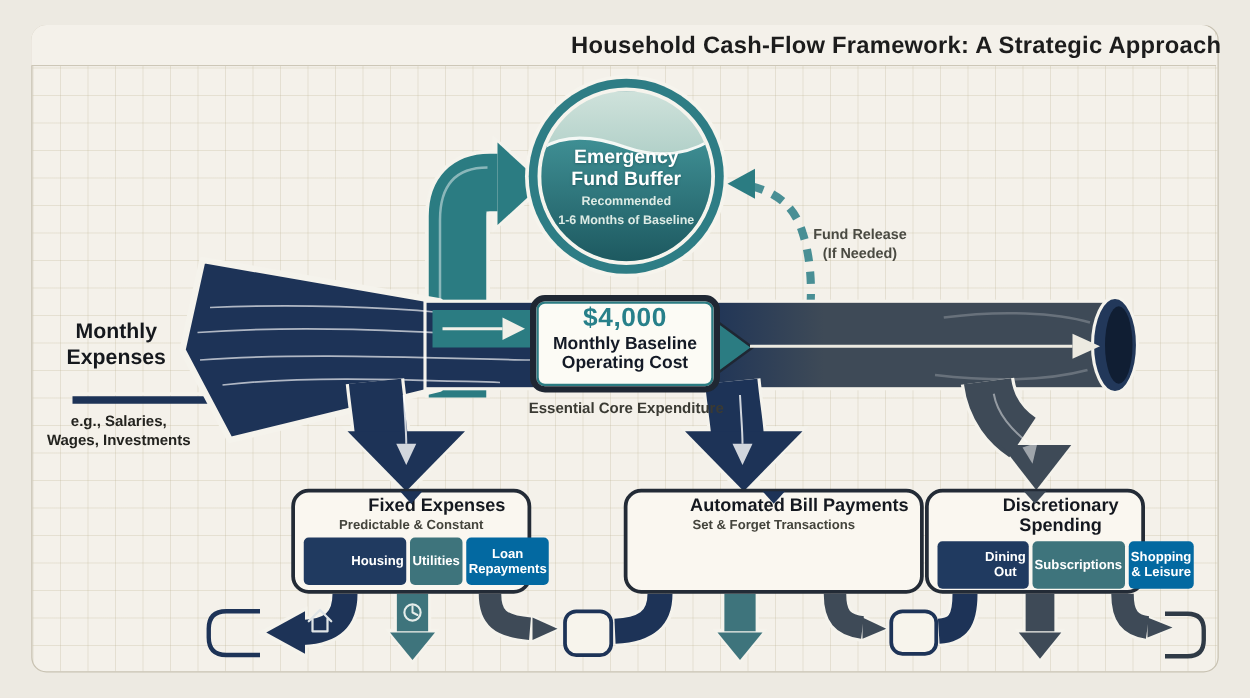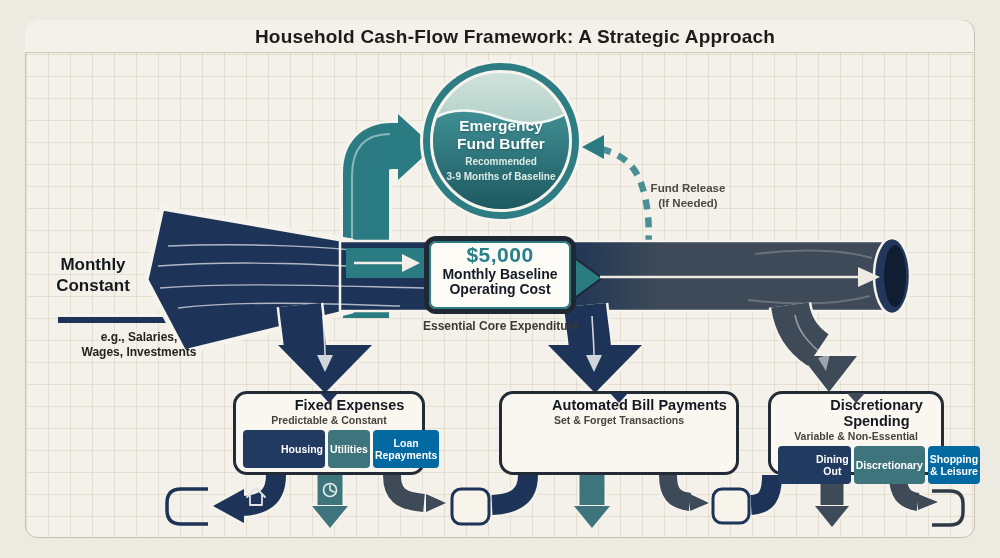--- a/index.html
+++ b/index.html
@@ -6,27 +6,27 @@
   .canvas{position:relative;width:1000px;height:558px;background:#edeae2;overflow:hidden;}
   .panel{position:absolute;left:25px;top:20px;width:948px;height:516px;
     border:1.5px solid #c8c2b2;border-radius:12px;
     background-color:#f4f1ea;
     background-image:
       linear-gradient(to right, rgba(193,183,152,.30) 1px, transparent 1px),
       linear-gradient(to bottom, rgba(193,183,152,.30) 1px, transparent 1px);
     background-size:22px 22px;background-position:0 33px;}
   .titlebar{position:absolute;left:25px;top:20px;width:948px;height:32px;
     background:#f4f1ea;border-bottom:1.5px solid #cdc7b7;border-radius:12px 12px 0 0;}
-  .title{position:absolute;left:16px;top:0;width:100%;height:32px;line-height:33px;
-    text-align:center;font-size:19px;font-weight:bold;color:#1c1c1c;letter-spacing:.2px;}
+  .title{position:absolute;left:4px;top:0;width:100%;height:32px;line-height:33px;
+    text-align:right;font-size:19px;font-weight:bold;color:#1c1c1c;letter-spacing:.2px;}
   svg.flow{position:absolute;left:0;top:0;z-index:2;}
   .lbl{position:absolute;z-index:3;text-align:center;}
   .pre{white-space:pre-line;}
   .rev-title{left:40px;top:254px;width:106px;font-size:17px;font-weight:800;color:#15181d;line-height:1.25;}
-  .rev-sub{left:28px;top:330px;width:134px;font-size:12px;font-weight:600;color:#23231f;line-height:1.25;padding-left:44px;}
+  .rev-sub{left:28px;top:330px;width:134px;font-size:12px;font-weight:600;color:#23231f;line-height:1.25;}
   .essential{left:420px;top:319px;width:162px;font-size:12px;font-weight:600;color:#3a3a33;}
   .release{left:628px;top:181px;width:120px;font-size:11.5px;font-weight:600;color:#4a4a42;line-height:1.3;}
   
   .ef{position:absolute;left:423px;top:63px;width:156px;height:156px;border-radius:50%;
       background:#2e7d85;box-shadow:0 0 0 3px #f6f4ed;z-index:3;}
   .ef-water{position:absolute;inset:7px;border-radius:50%;border:3px solid #f6f4ed;overflow:hidden;
       background:linear-gradient(180deg,#cfe2db 0%,#a4c8c0 55%);}
   .ef-text{position:absolute;inset:0;padding-top:44px;text-align:center;color:#fff;z-index:2;}
   .ef-title{font-size:15.5px;font-weight:700;line-height:1.15;text-shadow:0 1px 2px rgba(0,40,45,.35);}
   .ef-sub{font-size:10px;font-weight:600;color:#ddebe5;margin-top:3px;line-height:1.25;}
@@ -192,21 +192,21 @@
       <polygon points="815,506 849,506 832,527" fill="#3e4a57"></polygon>
       <path d="M898,475 C898,493 904,500 918,502" fill="none" stroke="#f5f3ec" stroke-width="23"></path>
       <polygon points="916,491 916,513 940,502" fill="#f5f3ec"></polygon>
       <path d="M898,475 C898,493 904,500 918,502" fill="none" stroke="#3e4a57" stroke-width="18"></path>
       <polygon points="918,494 918,510 938,502" fill="#3e4a57"></polygon>
       <path d="M932,491 H950 Q963,491 963,504 V512 Q963,525 950,525 H932" fill="none" stroke="#2f3a46" stroke-width="3.5"></path>
     </g>
   </svg>
 
   <div class="lbl rev-title pre">Monthly
-Constant</div>
+Expenses</div>
   <div class="lbl rev-sub pre">e.g., Salaries,
 Wages, Investments</div>
   <div class="lbl release pre">Fund Release
 (If Needed)</div>
   <div class="lbl essential">Essential Core Expenditure</div>
 
   <div class="ef">
     <div class="ef-water">
       <svg width="136" height="136" viewBox="0 0 136 136">
         <defs>
@@ -215,27 +215,27 @@
               <stop offset="1" stop-color="#1d5960"></stop>
           </linearGradient>
         </defs>
         <path d="M0,46 C20,33 46,37 68,45 C94,54 116,51 136,39 V136 H0 Z" fill="url(#wg)"></path>
         <path d="M0,46 C20,33 46,37 68,45 C94,54 116,51 136,39" fill="none" stroke="#f4f8f5" stroke-width="2.5"></path>
       </svg>
       <div class="ef-text">
         <div class="ef-title pre">Emergency
 Fund Buffer</div>
         <div class="ef-sub">Recommended</div>
-        <div class="ef-sub">3-9 Months of Baseline</div>
+        <div class="ef-sub">1-6 Months of Baseline</div>
       </div>
     </div>
   </div>
 
   <div class="cb">
-    <div class="cb-amount">$5,000</div>
+    <div class="cb-amount">$4,000</div>
     <div class="cb-label pre">Monthly Baseline
 Operating Cost</div>
   </div>
 
   <div class="cat" style="left:233px;width:192px;">
     <span class="notch navy"></span>
     <div class="cat-title">Fixed Expenses</div>
     <div class="cat-sub">Predictable &amp; Constant</div>
     <div class="chips">
       <div class="chip navy">Housing</div>
@@ -243,23 +243,22 @@
       <div class="chip gray">Loan Repayments</div>
     </div>
   </div>
 
   <div class="cat" style="left:499px;width:240px;">
     <span class="notch navy"></span>
     <div class="cat-title">Automated Bill Payments</div>
     <div class="cat-sub">Set &amp; Forget Transactions</div>
   </div>
 
-  <div class="cat" style="left:768px;width:176px;">
+  <div class="cat" style="left:740px;width:176px;">
     <span class="notch gray"></span>
     <div class="cat-title">Discretionary Spending</div>
-    <div class="cat-sub">Variable &amp; Non-Essential</div>
     <div class="chips">
       <div class="chip navy">Dining Out</div>
-      <div class="chip teal">Discretionary</div>
+      <div class="chip teal">Subscriptions</div>
       <div class="chip gray">Shopping &amp; Leisure</div>
     </div>
   </div>
 </div>
 
 </body></html>

